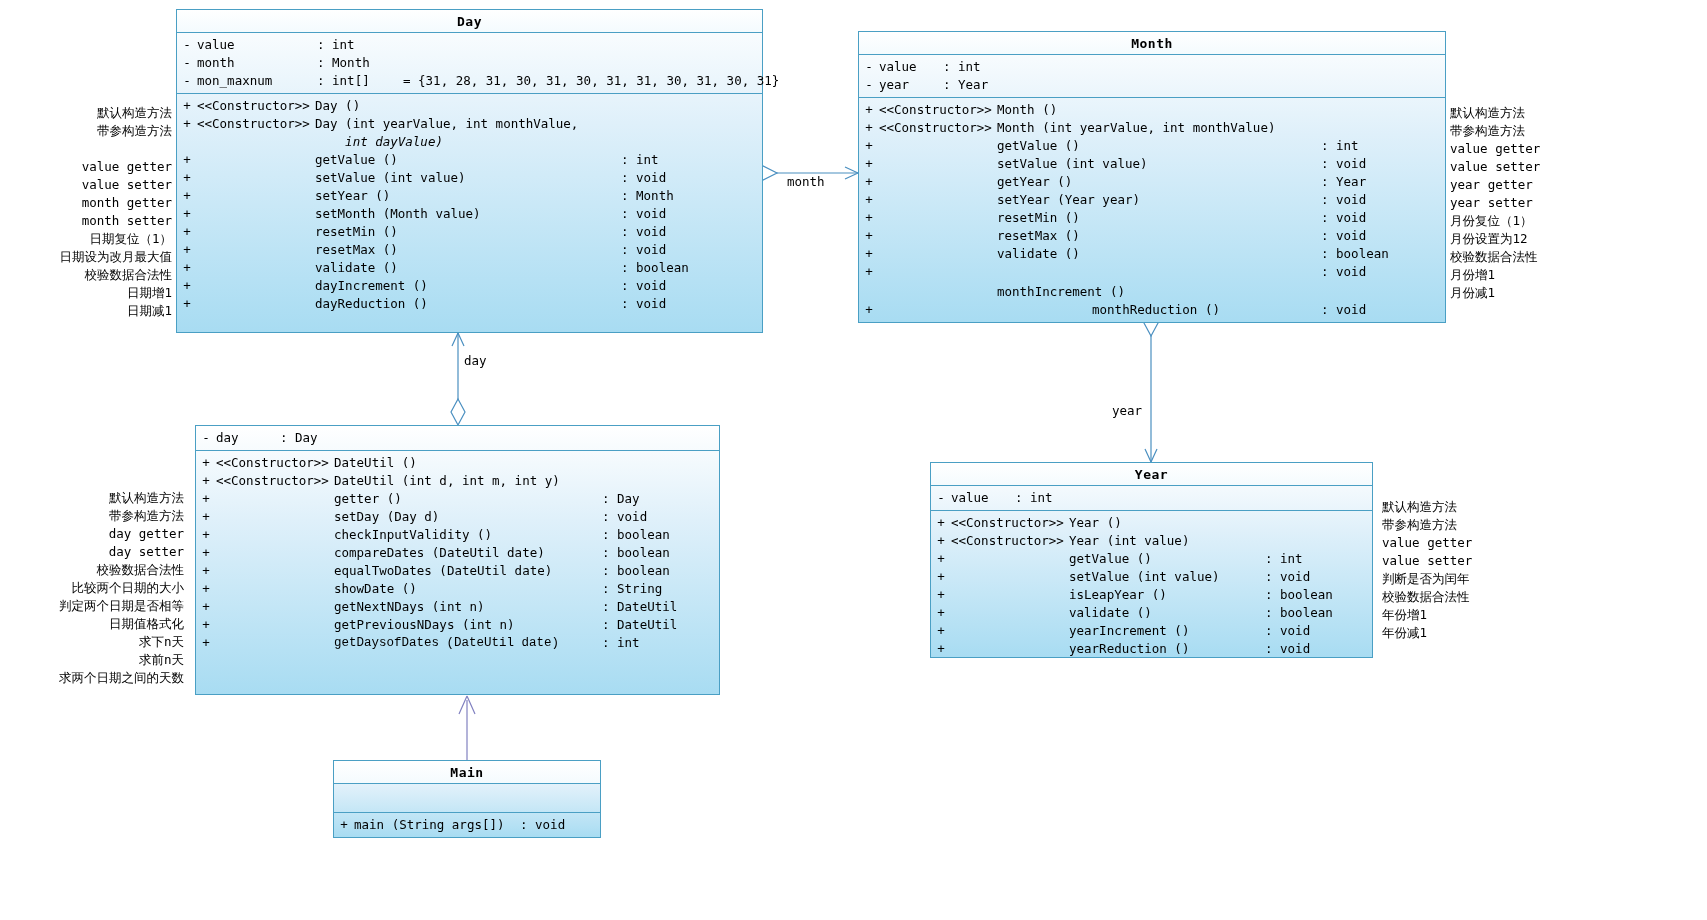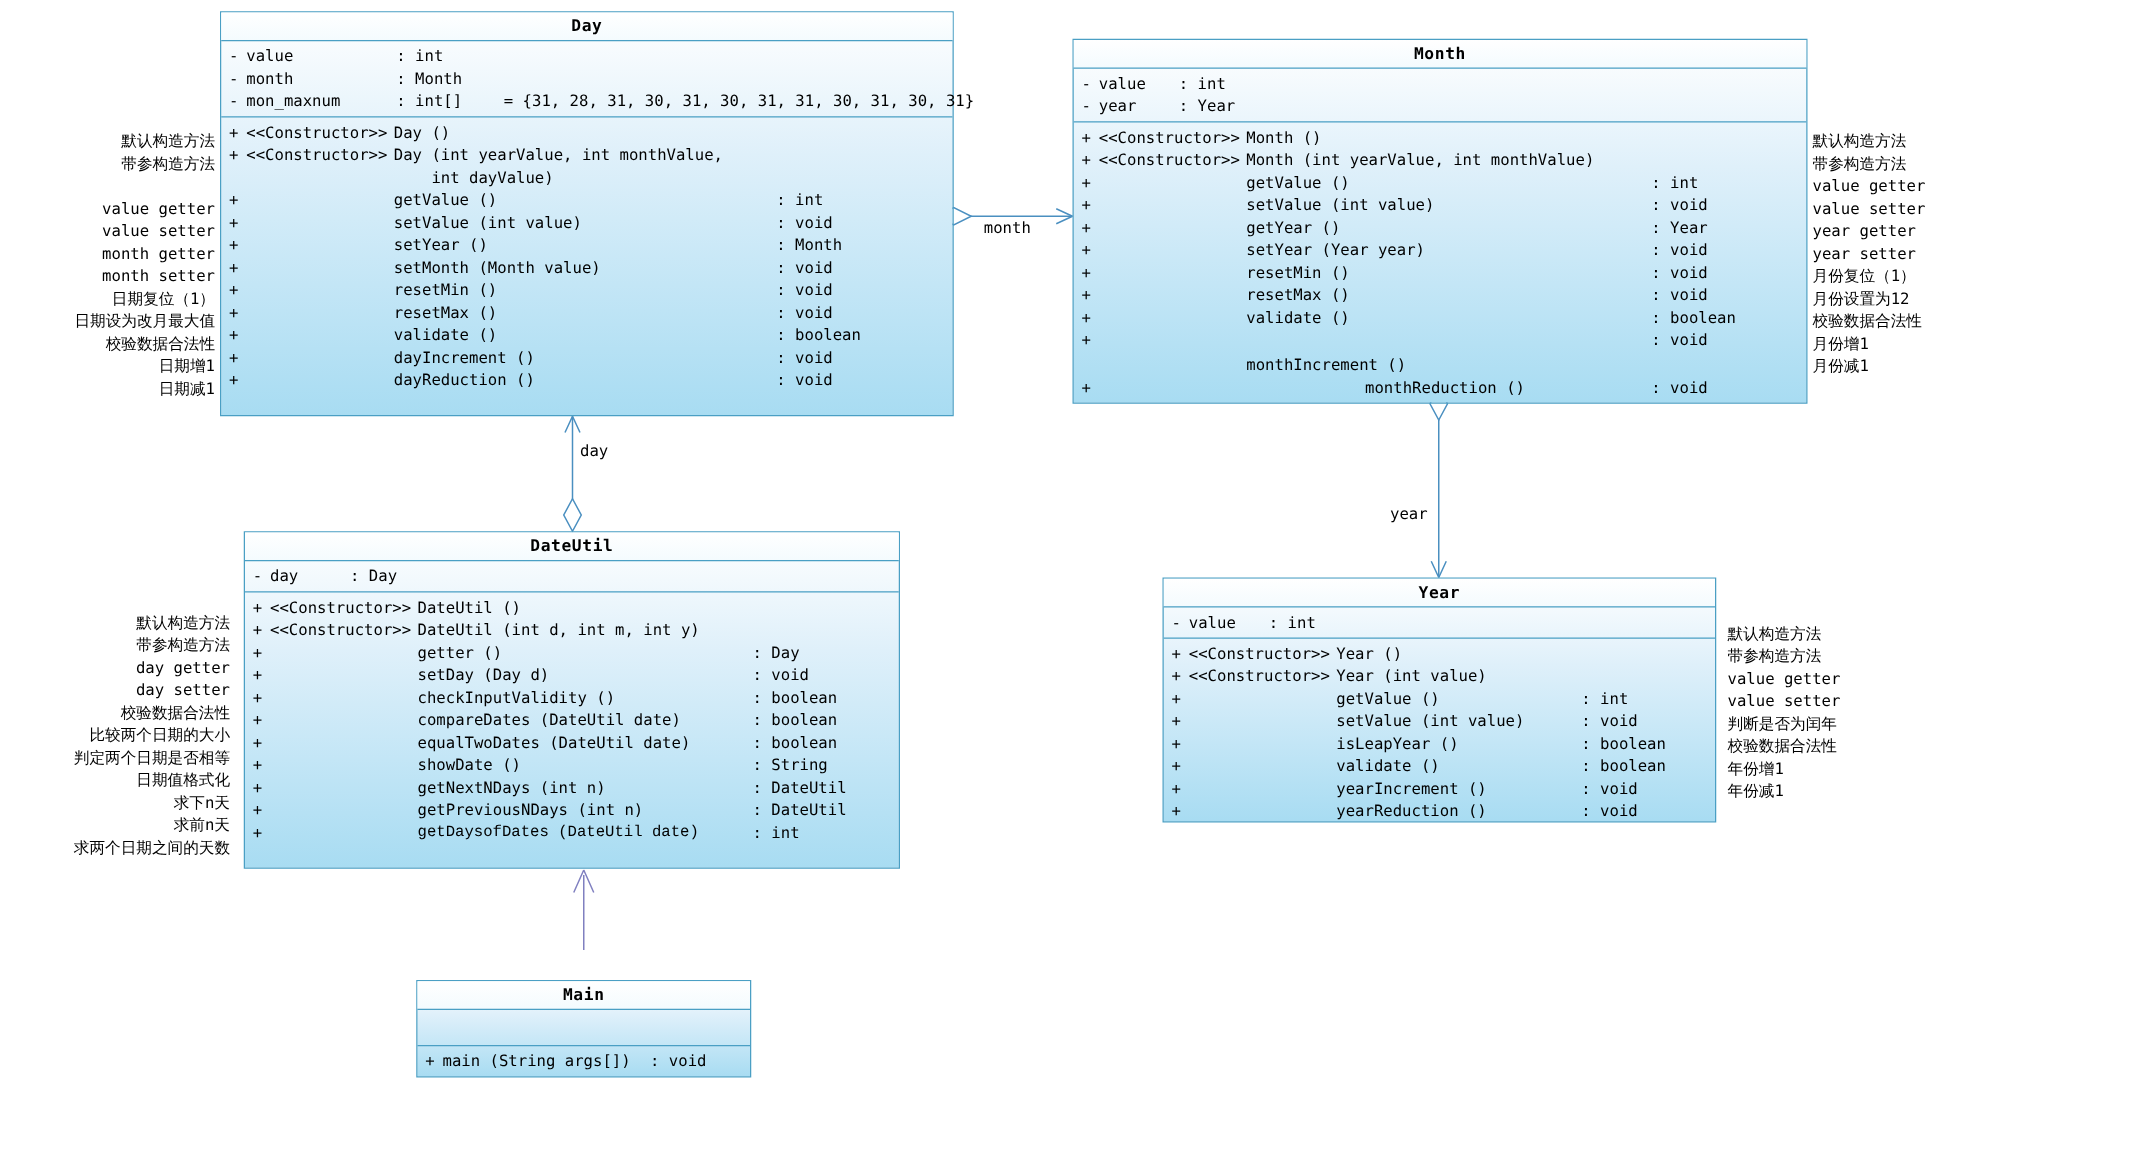--- a/index.html
+++ b/index.html
@@ -133,21 +133,21 @@
 <div class="uml-class" id="cls-day" style="left:176px; top:9px; width:587px; height:324px;">
   <div class="uml-title">Day</div>
   <div class="uml-attrs">
       <div class="uml-row"><span class="vis">-</span><span class="attr-name" style="width: 120px;">value</span><span class="attr-type" style="width: 72px; padding-right: 14px;">: int</span></div>
       <div class="uml-row"><span class="vis">-</span><span class="attr-name" style="width: 120px;">month</span><span class="attr-type" style="width: 72px; padding-right: 14px;">: Month</span></div>
       <div class="uml-row"><span class="vis">-</span><span class="attr-name" style="width: 120px;">mon_maxnum</span><span class="attr-type" style="width: 72px; padding-right: 14px;">: int[]</span><span class="attr-init">= {31, 28, 31, 30, 31, 30, 31, 31, 30, 31, 30, 31}</span></div>
     </div>
   <div class="uml-ops">
       <div class="uml-row"><span class="vis">+</span><span class="stereo" style="width: 118px; flex: 0 0 118px;">&lt;&lt;Constructor&gt;&gt;</span><span class="sig" style="flex: 0 0 300px;">Day ()</span><span class="rtype"></span></div>
       <div class="uml-row"><span class="vis">+</span><span class="stereo" style="width: 118px; flex: 0 0 118px;">&lt;&lt;Constructor&gt;&gt;</span><span class="sig" style="flex: 0 0 300px;">Day (int yearValue, int monthValue,</span><span class="rtype"></span></div>
-      <div class="uml-row"><span class="vis"> </span><span class="stereo" style="width: 118px; flex: 0 0 118px;"></span><span class="sig" style="flex: 0 0 300px;">    int dayValue)</span><span class="rtype"></span></div>
+      <div class="uml-row"><span class="vis"> </span><span class="stereo" style="width: 118px; flex: 0 0 118px;"></span><span class="sig" style="flex: 0 0 300px; font-style: italic;">    int dayValue)</span><span class="rtype"></span></div>
       <div class="uml-row"><span class="vis">+</span><span class="stereo" style="width: 118px; flex: 0 0 118px;"></span><span class="sig" style="flex: 0 0 300px;">getValue ()</span><span class="rtype">: int</span></div>
       <div class="uml-row"><span class="vis">+</span><span class="stereo" style="width: 118px; flex: 0 0 118px;"></span><span class="sig" style="flex: 0 0 300px;">setValue (int value)</span><span class="rtype">: void</span></div>
       <div class="uml-row"><span class="vis">+</span><span class="stereo" style="width: 118px; flex: 0 0 118px;"></span><span class="sig" style="flex: 0 0 300px;">setYear ()</span><span class="rtype">: Month</span></div>
       <div class="uml-row"><span class="vis">+</span><span class="stereo" style="width: 118px; flex: 0 0 118px;"></span><span class="sig" style="flex: 0 0 300px;">setMonth (Month value)</span><span class="rtype">: void</span></div>
       <div class="uml-row"><span class="vis">+</span><span class="stereo" style="width: 118px; flex: 0 0 118px;"></span><span class="sig" style="flex: 0 0 300px;">resetMin ()</span><span class="rtype">: void</span></div>
       <div class="uml-row"><span class="vis">+</span><span class="stereo" style="width: 118px; flex: 0 0 118px;"></span><span class="sig" style="flex: 0 0 300px;">resetMax ()</span><span class="rtype">: void</span></div>
       <div class="uml-row"><span class="vis">+</span><span class="stereo" style="width: 118px; flex: 0 0 118px;"></span><span class="sig" style="flex: 0 0 300px;">validate ()</span><span class="rtype">: boolean</span></div>
       <div class="uml-row"><span class="vis">+</span><span class="stereo" style="width: 118px; flex: 0 0 118px;"></span><span class="sig" style="flex: 0 0 300px;">dayIncrement ()</span><span class="rtype">: void</span></div>
       <div class="uml-row"><span class="vis">+</span><span class="stereo" style="width: 118px; flex: 0 0 118px;"></span><span class="sig" style="flex: 0 0 300px;">dayReduction ()</span><span class="rtype">: void</span></div>
     </div>
@@ -168,21 +168,20 @@
       <div class="uml-row"><span class="vis">+</span><span class="stereo" style="width: 118px; flex: 0 0 118px;"></span><span class="sig" style="flex: 0 0 318px;">setYear (Year year)</span><span class="rtype">: void</span></div>
       <div class="uml-row"><span class="vis">+</span><span class="stereo" style="width: 118px; flex: 0 0 118px;"></span><span class="sig" style="flex: 0 0 318px;">resetMin ()</span><span class="rtype">: void</span></div>
       <div class="uml-row"><span class="vis">+</span><span class="stereo" style="width: 118px; flex: 0 0 118px;"></span><span class="sig" style="flex: 0 0 318px;">resetMax ()</span><span class="rtype">: void</span></div>
       <div class="uml-row"><span class="vis">+</span><span class="stereo" style="width: 118px; flex: 0 0 118px;"></span><span class="sig" style="flex: 0 0 318px;">validate ()</span><span class="rtype">: boolean</span></div>
       <div class="uml-row"><span class="vis">+</span><span class="stereo" style="width: 118px; flex: 0 0 118px;"></span><span class="sig" style="flex: 0 0 318px; margin-top: 20px;">monthIncrement ()</span><span class="rtype">: void</span></div>
       <div class="uml-row"><span class="vis">+</span><span class="stereo" style="width: 118px; flex: 0 0 118px;"></span><span class="sig" style="flex: 0 0 318px; text-align: center;">monthReduction ()</span><span class="rtype">: void</span></div>
     </div>
 </div>
 
 <div class="uml-class" id="cls-dateutil" style="left:195px; top:425px; width:525px; height:270px;">
-  <div class="uml-title">DateUtil</div>
   <div class="uml-attrs">
       <div class="uml-row"><span class="vis">-</span><span class="attr-name" style="width: 64px;">day</span><span class="attr-type" style="width: auto; padding-right: 14px;">: Day</span></div>
     </div>
   <div class="uml-ops">
       <div class="uml-row"><span class="vis">+</span><span class="stereo" style="width: 118px; flex: 0 0 118px;">&lt;&lt;Constructor&gt;&gt;</span><span class="sig" style="flex: 0 0 262px;">DateUtil ()</span><span class="rtype"></span></div>
       <div class="uml-row"><span class="vis">+</span><span class="stereo" style="width: 118px; flex: 0 0 118px;">&lt;&lt;Constructor&gt;&gt;</span><span class="sig" style="flex: 0 0 262px;">DateUtil (int d, int m, int y)</span><span class="rtype"></span></div>
       <div class="uml-row"><span class="vis">+</span><span class="stereo" style="width: 118px; flex: 0 0 118px;"></span><span class="sig" style="flex: 0 0 262px;">getter ()</span><span class="rtype">: Day</span></div>
       <div class="uml-row"><span class="vis">+</span><span class="stereo" style="width: 118px; flex: 0 0 118px;"></span><span class="sig" style="flex: 0 0 262px;">setDay (Day d)</span><span class="rtype">: void</span></div>
       <div class="uml-row"><span class="vis">+</span><span class="stereo" style="width: 118px; flex: 0 0 118px;"></span><span class="sig" style="flex: 0 0 262px;">checkInputValidity ()</span><span class="rtype">: boolean</span></div>
       <div class="uml-row"><span class="vis">+</span><span class="stereo" style="width: 118px; flex: 0 0 118px;"></span><span class="sig" style="flex: 0 0 262px;">compareDates (DateUtil date)</span><span class="rtype">: boolean</span></div>
@@ -204,21 +203,21 @@
       <div class="uml-row"><span class="vis">+</span><span class="stereo" style="width: 118px; flex: 0 0 118px;">&lt;&lt;Constructor&gt;&gt;</span><span class="sig" style="flex: 0 0 190px;">Year (int value)</span><span class="rtype"></span></div>
       <div class="uml-row"><span class="vis">+</span><span class="stereo" style="width: 118px; flex: 0 0 118px;"></span><span class="sig" style="flex: 0 0 190px;">getValue ()</span><span class="rtype">: int</span></div>
       <div class="uml-row"><span class="vis">+</span><span class="stereo" style="width: 118px; flex: 0 0 118px;"></span><span class="sig" style="flex: 0 0 190px;">setValue (int value)</span><span class="rtype">: void</span></div>
       <div class="uml-row"><span class="vis">+</span><span class="stereo" style="width: 118px; flex: 0 0 118px;"></span><span class="sig" style="flex: 0 0 190px;">isLeapYear ()</span><span class="rtype">: boolean</span></div>
       <div class="uml-row"><span class="vis">+</span><span class="stereo" style="width: 118px; flex: 0 0 118px;"></span><span class="sig" style="flex: 0 0 190px;">validate ()</span><span class="rtype">: boolean</span></div>
       <div class="uml-row"><span class="vis">+</span><span class="stereo" style="width: 118px; flex: 0 0 118px;"></span><span class="sig" style="flex: 0 0 190px;">yearIncrement ()</span><span class="rtype">: void</span></div>
       <div class="uml-row"><span class="vis">+</span><span class="stereo" style="width: 118px; flex: 0 0 118px;"></span><span class="sig" style="flex: 0 0 190px;">yearReduction ()</span><span class="rtype">: void</span></div>
     </div>
 </div>
 
-<div class="uml-class" id="cls-main" style="left:333px; top:784px; width:268px; height:78px;">
+<div class="uml-class" id="cls-main" style="left:333px; top:760px; width:268px; height:78px;">
   <div class="uml-title">Main</div>
   <div class="uml-attrs" style="height:22px;"></div>
   <div class="uml-ops">
       <div class="uml-row"><span class="vis">+</span><span class="sig" style="flex: 0 0 160px;">main (String args[])</span><span class="rtype">: void</span></div>
     </div>
 </div>
 
 <div class="notes right-align" style="left:0px; top:104px; width:172px;"><div>默认构造方法</div><div>带参构造方法</div><div class="blank">.</div><div>value getter</div><div>value setter</div><div>month getter</div><div>month setter</div><div>日期复位（1）</div><div>日期设为改月最大值</div><div>校验数据合法性</div><div>日期增1</div><div>日期减1</div></div>
 
 <div class="notes left-align" style="left:1450px; top:104px; width:250px;"><div>默认构造方法</div><div>带参构造方法</div><div>value getter</div><div>value setter</div><div>year getter</div><div>year setter</div><div>月份复位（1）</div><div>月份设置为12</div><div>校验数据合法性</div><div>月份增1</div><div>月份减1</div></div>

